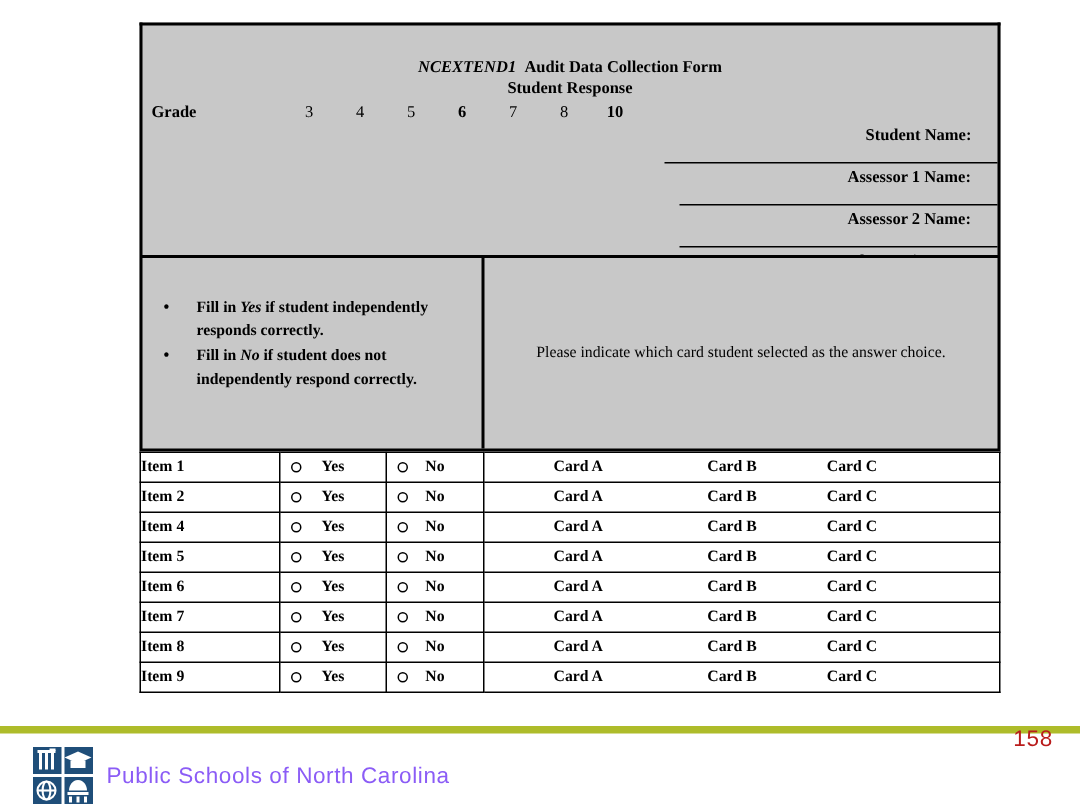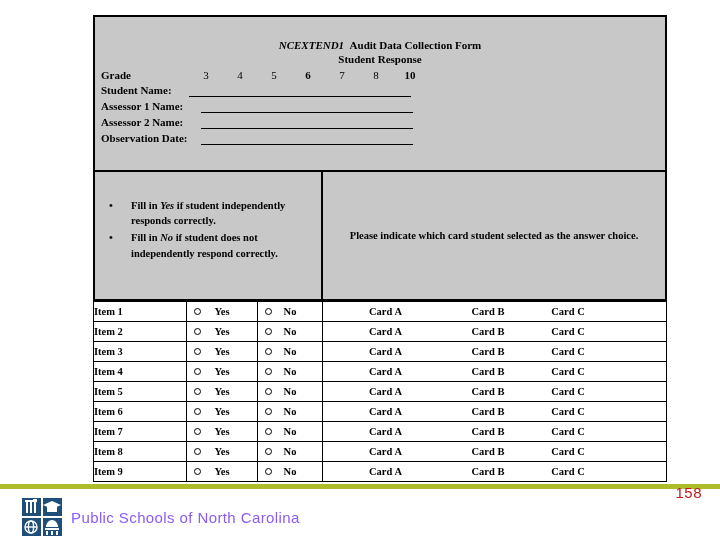--- a/index.html
+++ b/index.html
@@ -70,24 +70,26 @@
     text-align: center;
     flex: none;
     font-weight: normal;
   }
   .grade-num.bold {
     font-weight: bold;
   }
 
   .field-row {
     display: flex;
+    align-items: flex-end;
     font-size: 11px;
     font-weight: bold;
     padding-left: 6px;
     margin-top: 3px;
+    flex-direction: column;
   }
   .field-label {
     flex: none;
     white-space: nowrap;
   }
   .field-label.w1 { width: 88px; }
   .field-label.w2 { width: 100px; }
   .field-blank {
     border-bottom: 1px solid #000;
     height: 12px;
@@ -135,21 +137,21 @@
   .instr-right {
     flex: 1;
     display: flex;
     align-items: center;
     justify-content: center;
     padding: 0 8px;
     box-sizing: border-box;
   }
   .instr-right-text {
     font-size: 10.5px;
-    font-weight: bold;
+    font-weight: normal;
     text-align: left;
   }
 
   
   table.items {
     border-collapse: collapse;
     width: 100%;
     table-layout: fixed;
   }
   table.items td {
@@ -340,42 +342,20 @@
           </td>
           <td class="c-cards">
             <span class="cards-wrap">
               <span class="card-cell a">Card A</span>
               <span class="card-cell b">Card B</span>
               <span class="card-cell c">Card C</span>
             </span>
           </td>
         </tr>
         <tr>
-          <td class="c-item">Item 3</td>
-          <td class="c-yes">
-            <span class="optwrap">
-              <span class="radio"></span>
-              <span class="opt-label">Yes</span>
-            </span>
-          </td>
-          <td class="c-no">
-            <span class="optwrap">
-              <span class="radio"></span>
-              <span class="opt-label">No</span>
-            </span>
-          </td>
-          <td class="c-cards">
-            <span class="cards-wrap">
-              <span class="card-cell a">Card A</span>
-              <span class="card-cell b">Card B</span>
-              <span class="card-cell c">Card C</span>
-            </span>
-          </td>
-        </tr>
-        <tr>
           <td class="c-item">Item 4</td>
           <td class="c-yes">
             <span class="optwrap">
               <span class="radio"></span>
               <span class="opt-label">Yes</span>
             </span>
           </td>
           <td class="c-no">
             <span class="optwrap">
               <span class="radio"></span>

